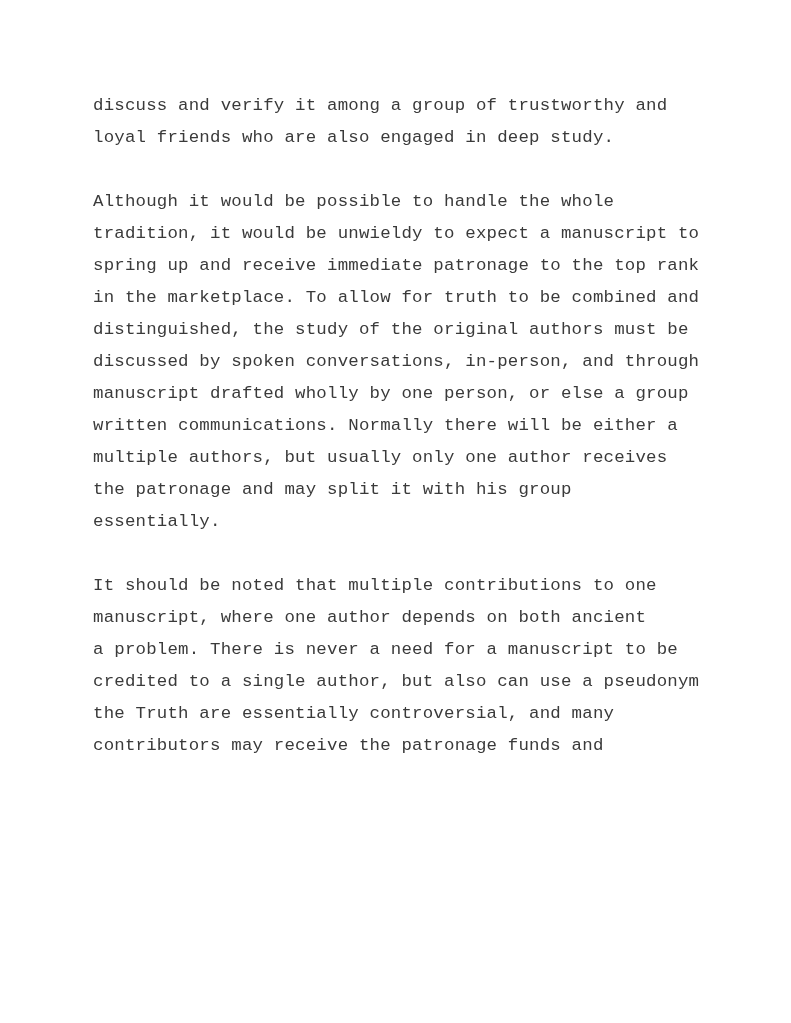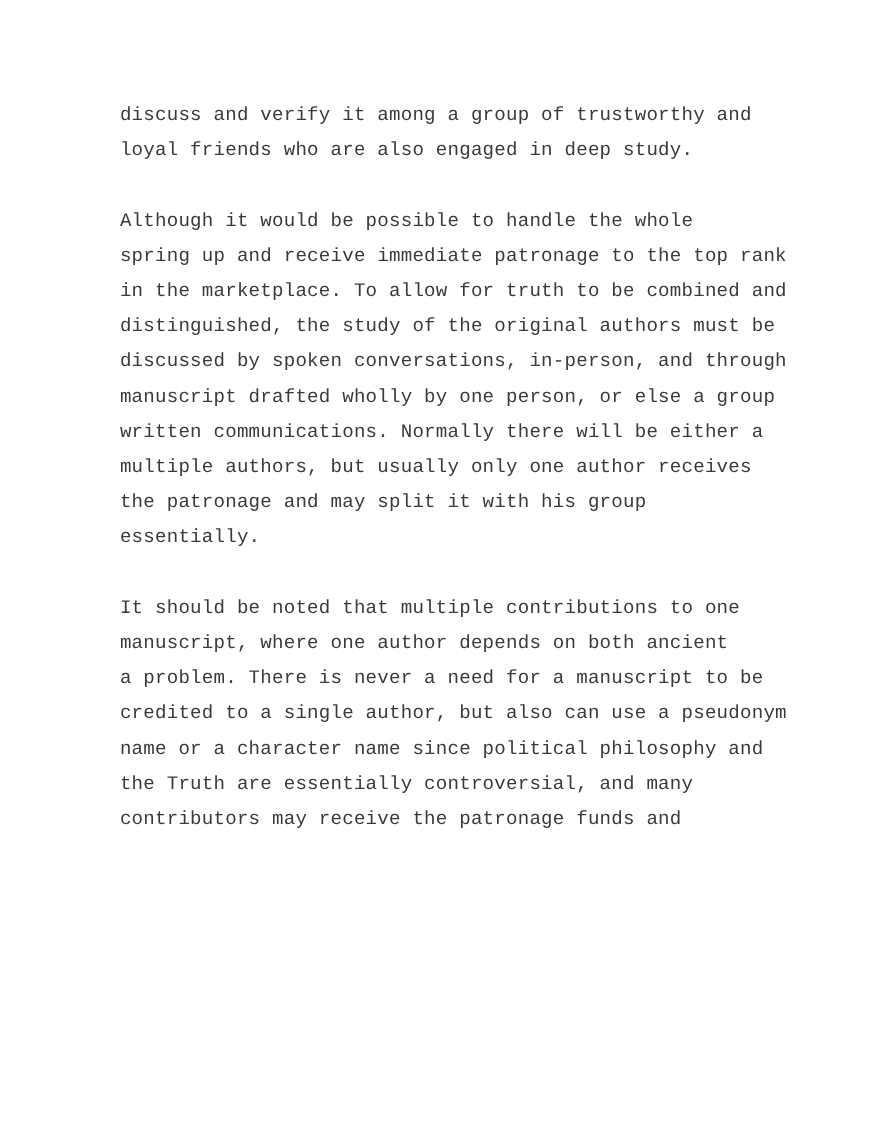--- a/index.html
+++ b/index.html
@@ -35,41 +35,41 @@
     height: 32px;
     line-height: 32px;
     white-space: pre;
     letter-spacing: 0.2px;
   }
 </style>
 </head>
 <body>
 
 <div class="page">
-  <div class="content" style="color: rgb(58, 58, 58); margin-left: 16px;">
+  <div class="content" style="color: rgb(58, 58, 58);">
 
   <div class="paragraph">
         <div class="line">discuss and verify it among a group of trustworthy and</div>
         <div class="line">loyal friends who are also engaged in deep study.</div>
       </div>
       <div class="paragraph">
         <div class="line">Although it would be possible to handle the whole</div>
+        <div class="line">tradition, it would be unwieldy to expect a manuscript to</div>
         <div class="line">spring up and receive immediate patronage to the top rank</div>
         <div class="line">in the marketplace. To allow for truth to be combined and</div>
         <div class="line">distinguished, the study of the original authors must be</div>
         <div class="line">discussed by spoken conversations, in-person, and through</div>
         <div class="line">manuscript drafted wholly by one person, or else a group</div>
         <div class="line">written communications. Normally there will be either a</div>
         <div class="line">multiple authors, but usually only one author receives</div>
         <div class="line">the patronage and may split it with his group</div>
         <div class="line">essentially.</div>
       </div>
       <div class="paragraph">
         <div class="line">It should be noted that multiple contributions to one</div>
         <div class="line">manuscript, where one author depends on both ancient</div>
         <div class="line">a problem. There is never a need for a manuscript to be</div>
         <div class="line">credited to a single author, but also can use a pseudonym</div>
-        <div class="line">name or a character name since political philosophy and</div>
         <div class="line">the Truth are essentially controversial, and many</div>
         <div class="line">contributors may receive the patronage funds and</div>
       </div>
     </div>
 </div>
 
 </body></html>

